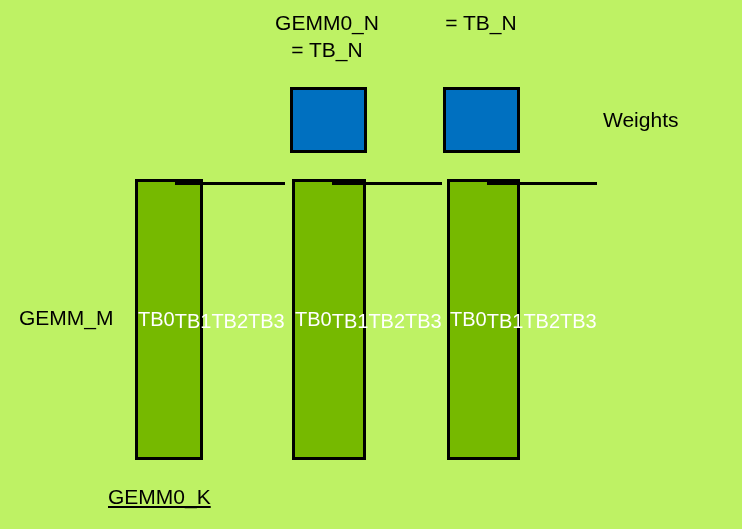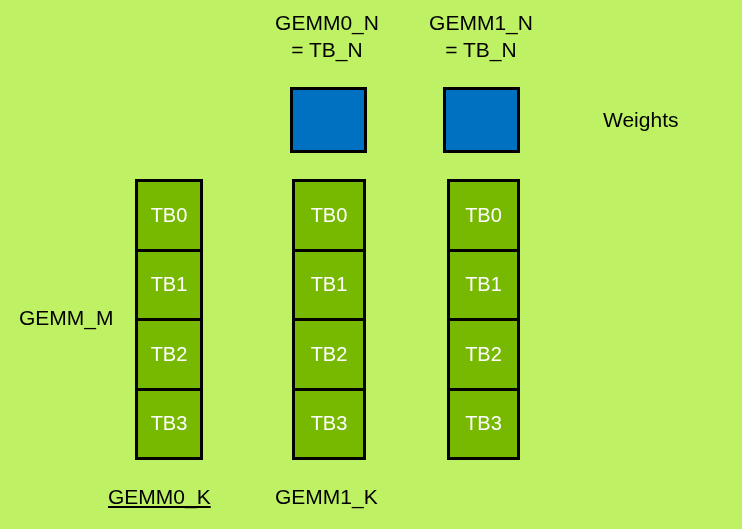--- a/index.html
+++ b/index.html
@@ -43,21 +43,21 @@
   #weight-tile-1 { left: 443px; }
 
   
   .act-col {
     position: absolute;
     top: 179px;
     height: 275px;
     background: var(--green, #76B900);
     border: 3px solid var(--line, #000);
     display: flex;
-    flex-direction: column;
+    flex-direction: row;
   }
   #act-col-0 { left: 135px; width: 62px; }
   #act-col-1 { left: 292px; width: 68px; }
   #act-col-2 { left: 447px; width: 67px; }
   .tb-cell {
     flex: 1 1 0;
     display: flex;
     align-items: center;
     justify-content: center;
     color: var(--cell-ink, #fff);
@@ -84,21 +84,20 @@
 </head>
 <body>
 
 <div class="canvas">
 
   <div class="title" id="title-gemm0n">
     <div>GEMM0_N</div>
     <div>= TB_N</div>
   </div>
   <div class="title" id="title-gemm1n">
-    <div>GEMM1_N</div>
     <div>= TB_N</div>
   </div>
 
   <div class="weight-tile" id="weight-tile-0"></div>
   <div class="weight-tile" id="weight-tile-1"></div>
 
   <div class="act-col" id="act-col-0">
     <div class="tb-cell">
         <span>TB0</span>
       </div>
@@ -137,15 +136,14 @@
         <span>TB2</span>
       </div>
     <div class="tb-cell">
         <span>TB3</span>
       </div>
   </div>
 
   <div class="lbl" id="label-weights">Weights</div>
   <div class="lbl" id="label-gemm-m">GEMM_M</div>
   <div class="lbl" id="label-gemm0-k">GEMM0_K</div>
-  <div class="lbl" id="label-gemm1-k">GEMM1_K</div>
 
 </div>
 
 </body></html>

